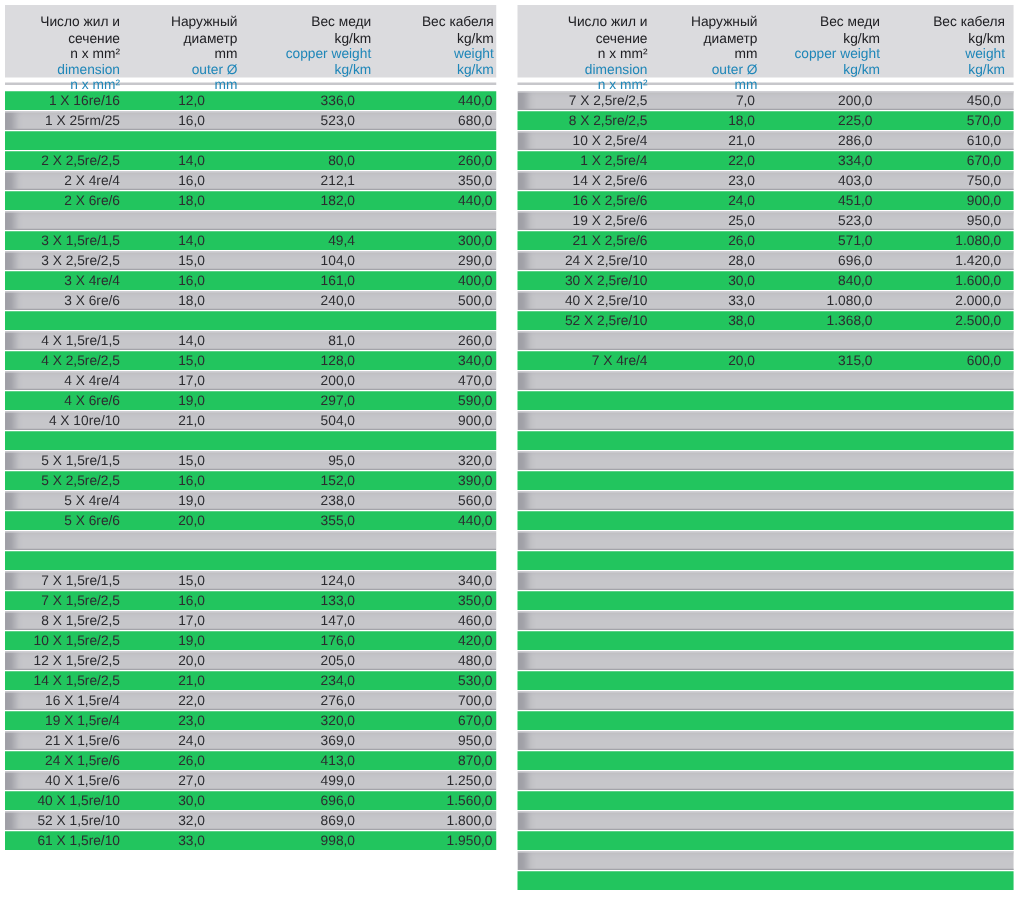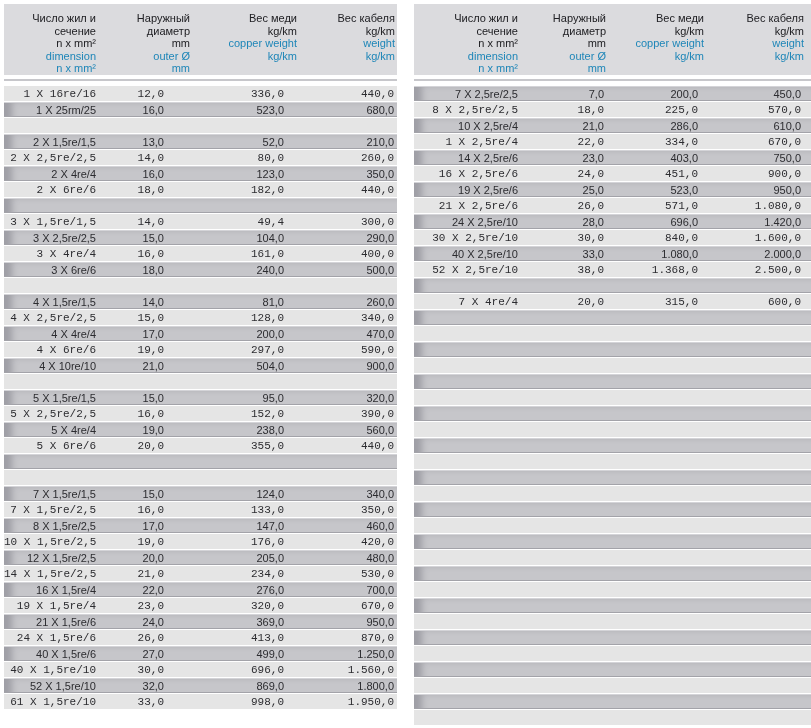--- a/index.html
+++ b/index.html
@@ -20,21 +20,21 @@
   .cable-table {
     position: absolute;
     top: 4px;
   }
   .t-left  { left: 4px;   width: 393px; }
   .t-right { left: 414px; width: 397px; }
 
   
   .thead {
     background: #dbdbde;
-    height: 71px;
+    height: 58px;
     box-sizing: border-box;
     padding-top: 8px;
     display: flex;
   }
   .hcol { box-sizing: border-box; }
   .hline {
     font-size: 11px;
     line-height: 12.5px;
     text-align: right;
     white-space: nowrap;
@@ -69,21 +69,21 @@
     font-size: 11px;
     color: #2c2c30;
   }
   .row.gray {
     background: #c6c6ca;
     box-shadow:
       inset 0 1px 0 #d4d4d8,
       inset 0 -1px 0 #a3a3a9,
       inset 12px 3px 6px -4px rgba(90, 90, 100, 0.35);
   }
-  .row.white { background: #e5e5e5; font-family: Liberation Mono, monospace; }
+  .row.white { background: #22c55e; }
   .cell {
     text-align: right;
     box-sizing: border-box;
     white-space: nowrap;
   }
   .t-left  .cell.c1 { width: 92px; }
   .t-left  .cell.c2 { width: 68px; }
   .t-left  .cell.c3 { width: 120px; }
   .t-left  .cell.c4 { width: 113px; padding-right: 3px; }
 
@@ -134,36 +134,30 @@
           <div class="cell c3">336,0</div>
           <div class="cell c4">440,0</div>
         </div>
         <div class="row gray">
           <div class="cell c1">1 X 25rm/25</div>
           <div class="cell c2">16,0</div>
           <div class="cell c3">523,0</div>
           <div class="cell c4">680,0</div>
         </div>
         <div class="row white"></div>
-        <div class="row gray">
-          <div class="cell c1">2 X 1,5re/1,5</div>
-          <div class="cell c2">13,0</div>
-          <div class="cell c3">52,0</div>
-          <div class="cell c4">210,0</div>
-        </div>
         <div class="row white">
           <div class="cell c1">2 X 2,5re/2,5</div>
           <div class="cell c2">14,0</div>
           <div class="cell c3">80,0</div>
           <div class="cell c4">260,0</div>
         </div>
         <div class="row gray">
           <div class="cell c1">2 X 4re/4</div>
           <div class="cell c2">16,0</div>
-          <div class="cell c3">123,0</div>
+          <div class="cell c3">212,1</div>
           <div class="cell c4">350,0</div>
         </div>
         <div class="row white">
           <div class="cell c1">2 X 6re/6</div>
           <div class="cell c2">18,0</div>
           <div class="cell c3">182,0</div>
           <div class="cell c4">440,0</div>
         </div>
         <div class="row gray"></div>
         <div class="row white">

